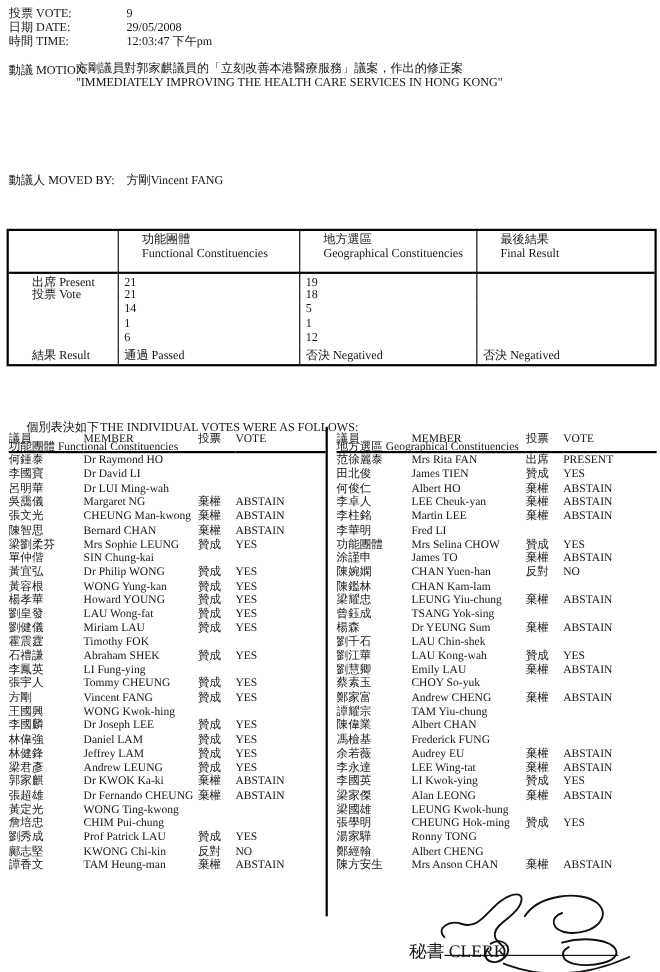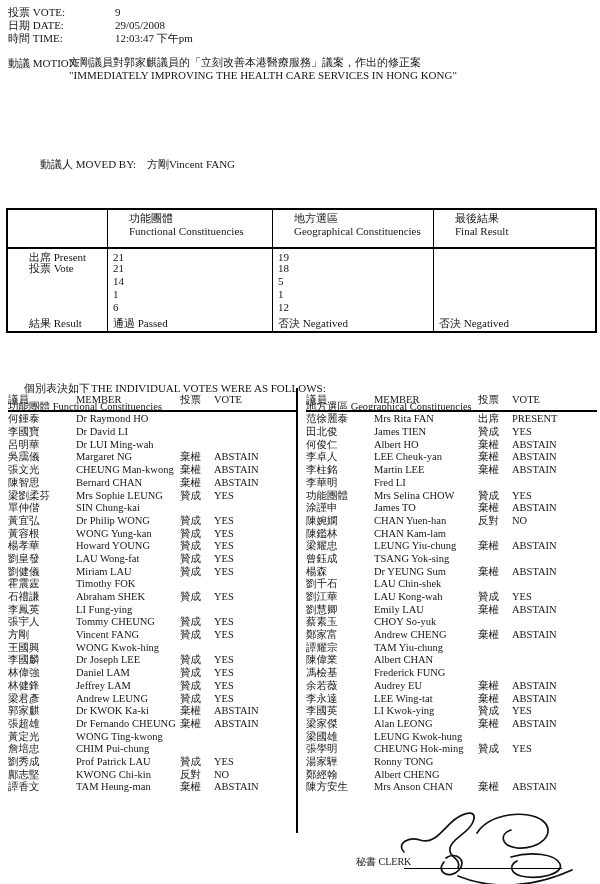--- a/index.html
+++ b/index.html
@@ -11,21 +11,21 @@
   }
   
   .meta{position:absolute;top:6px;left:8px;}
   .meta-row{line-height:13px;white-space:nowrap;}
   .meta-row .lbl{display:inline-block;width:107px;}
   
   .motion{position:absolute;top:56px;left:8px;width:584px;}
   .motion .lbl{position:absolute;left:0;top:0;}
   .motion .lines{margin-left:61px;line-height:13.4px;}
   
-  .moved{position:absolute;top:158px;left:8px;line-height:13px;margin-left:32px;}
+  .moved{position:absolute;top:158px;left:8px;line-height:13px;}
   .moved .lbl{display:inline-block;width:107px;}
   
   .summary{
     position:absolute;top:208px;left:6px;width:587px;height:121px;
     border:2px solid #000;
     display:grid;
     grid-template-columns:99px 165px 161px 1fr;
     grid-template-rows:39px 13px 13px 13px 13px 13px 1fr;
     line-height:13px;
   }
@@ -47,21 +47,21 @@
     grid-auto-rows:12.7px;
     font-size:10.5px;line-height:12.6px;
     align-content:start;
   }
   .half-left{left:0;width:296px;padding-left:8px;box-sizing:border-box;}
   .half-right{left:296px;width:301px;border-left:2px solid #000;padding-left:8px;box-sizing:border-box;}
   .half .th{height:22px;line-height:24px;border-bottom:2px solid #000;}
   .half .section{grid-column:1/-1;white-space:nowrap;}
   .half .c{white-space:nowrap;overflow:visible;}
   
-  .clerk{position:absolute;top:855px;left:356px;font-size:10px;white-space:nowrap;}
+  .clerk{position:absolute;top:855px;left:372px;font-size:16px;white-space:nowrap;}
   .clerk-line{position:absolute;top:868px;left:404px;width:158px;border-bottom:1.6px solid #000;}
   .signature{position:absolute;top:806px;left:398px;}
 </style>
 </head>
 <body>
 
 <div class="page">
 
   <div class="meta">
       <div class="meta-row"><span class="lbl">投票 VOTE:</span><span>9</span></div>

